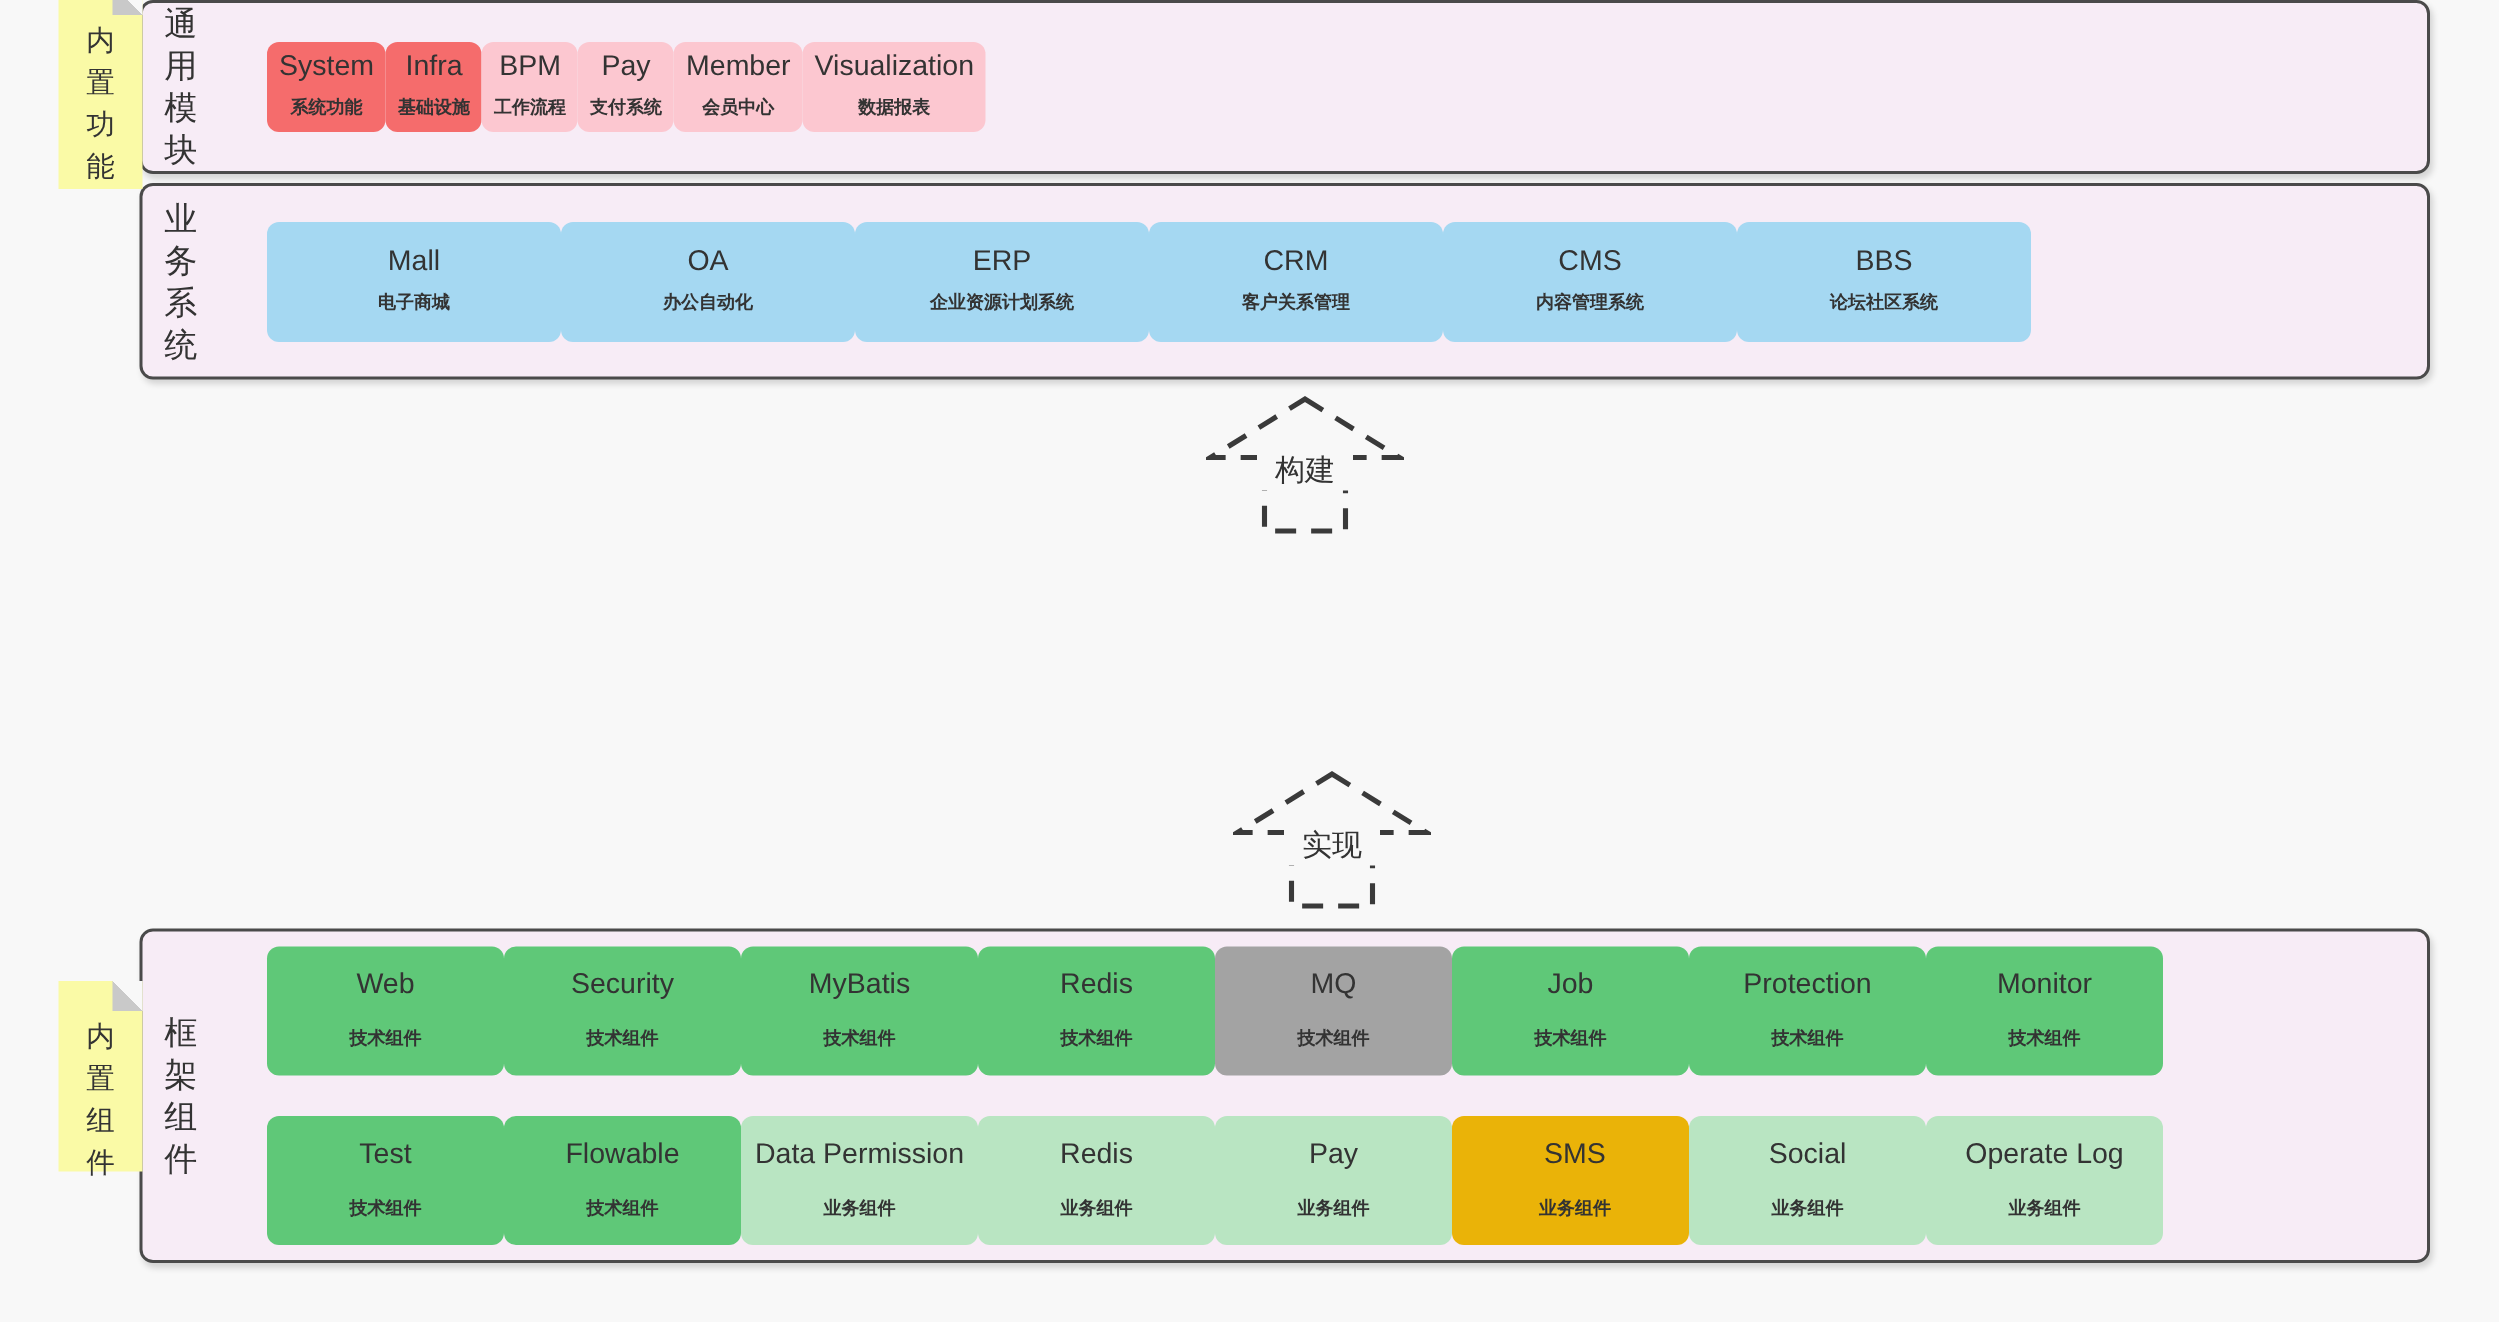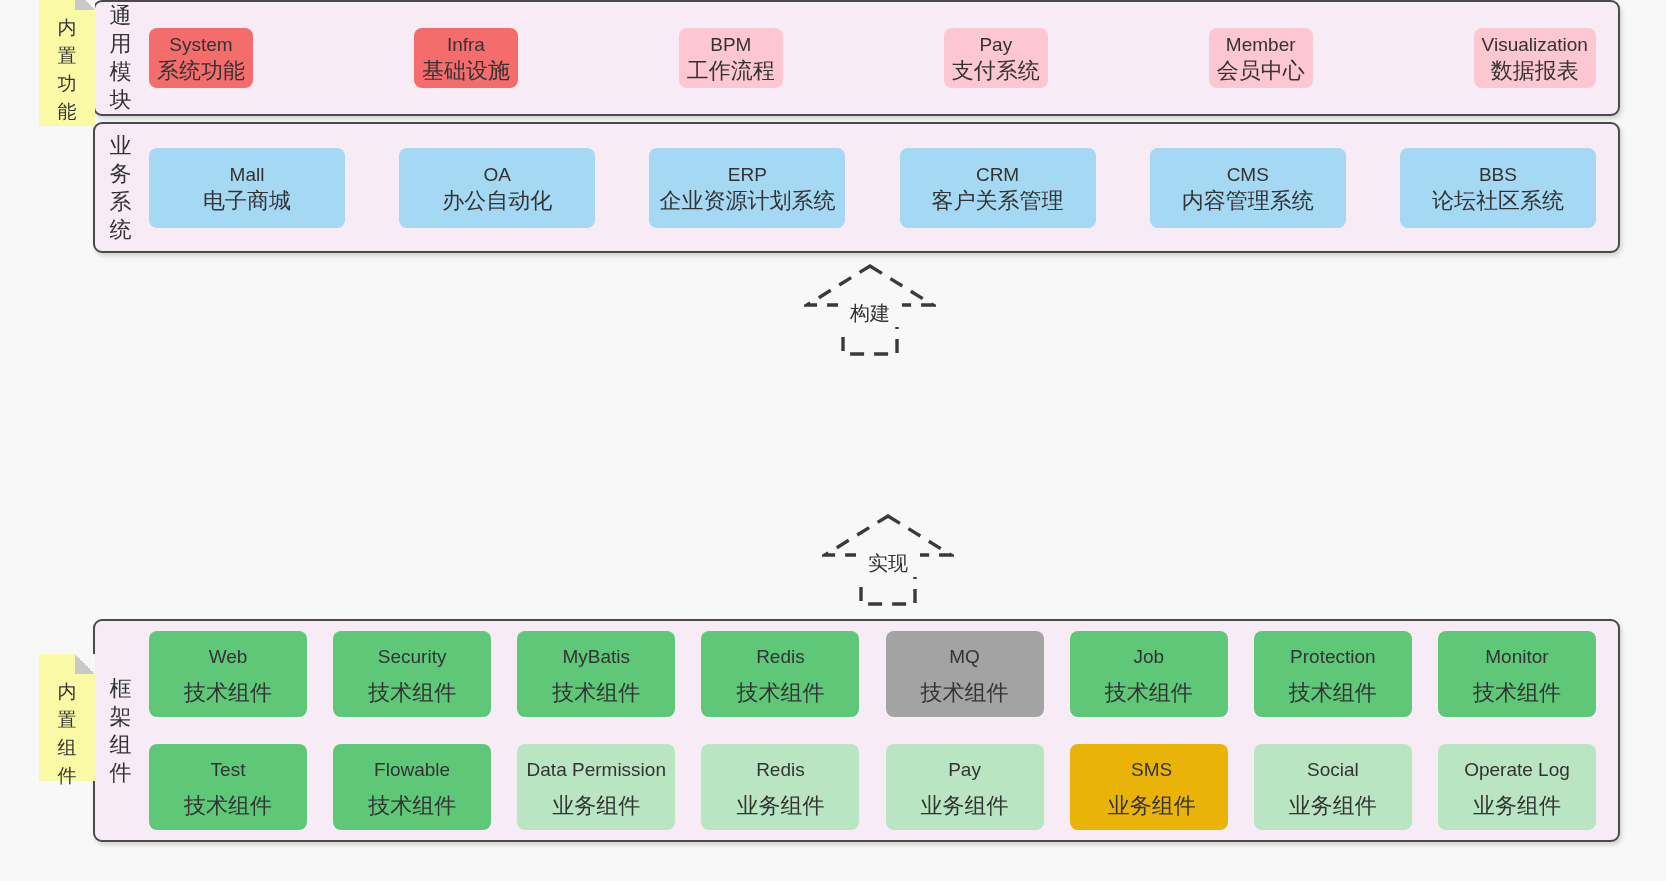--- a/index.html
+++ b/index.html
@@ -42,39 +42,39 @@
   .rows {
     flex: 1;
     display: flex;
     flex-direction: column;
     justify-content: center;
     gap: 27px;
     padding: 0 22px 0 2px;
   }
   .row {
     display: flex;
-    justify-content: space-between;
+    margin-left: 29px;
   }
   
   .box {
     box-sizing: border-box;
     border-radius: 8px;
     display: flex;
     flex-direction: column;
     align-items: center;
     justify-content: center;
     text-align: center;
     color: #333;
     padding: 4px 8px;
   }
   .section-business .box,
   .section-modules .box { width: 196px; height: 80px; }
   .section-framework .box { width: 158px; height: 86px; gap: 11px; }
   .box-title    { font-size: 19px; line-height: 26px; }
-  .box-subtitle { font-size: 22px; line-height: 26px; }
+  .box-subtitle { font-size: 12px; line-height: 26px; font-weight: bold; }
   .section-framework .box-title,
   .section-framework .box-subtitle { line-height: 25px; }
 
   
   .sticky-tab {
     position: absolute;
     left: -56px;
     width: 56px;
     background: #fafaa6;
     box-sizing: border-box;

